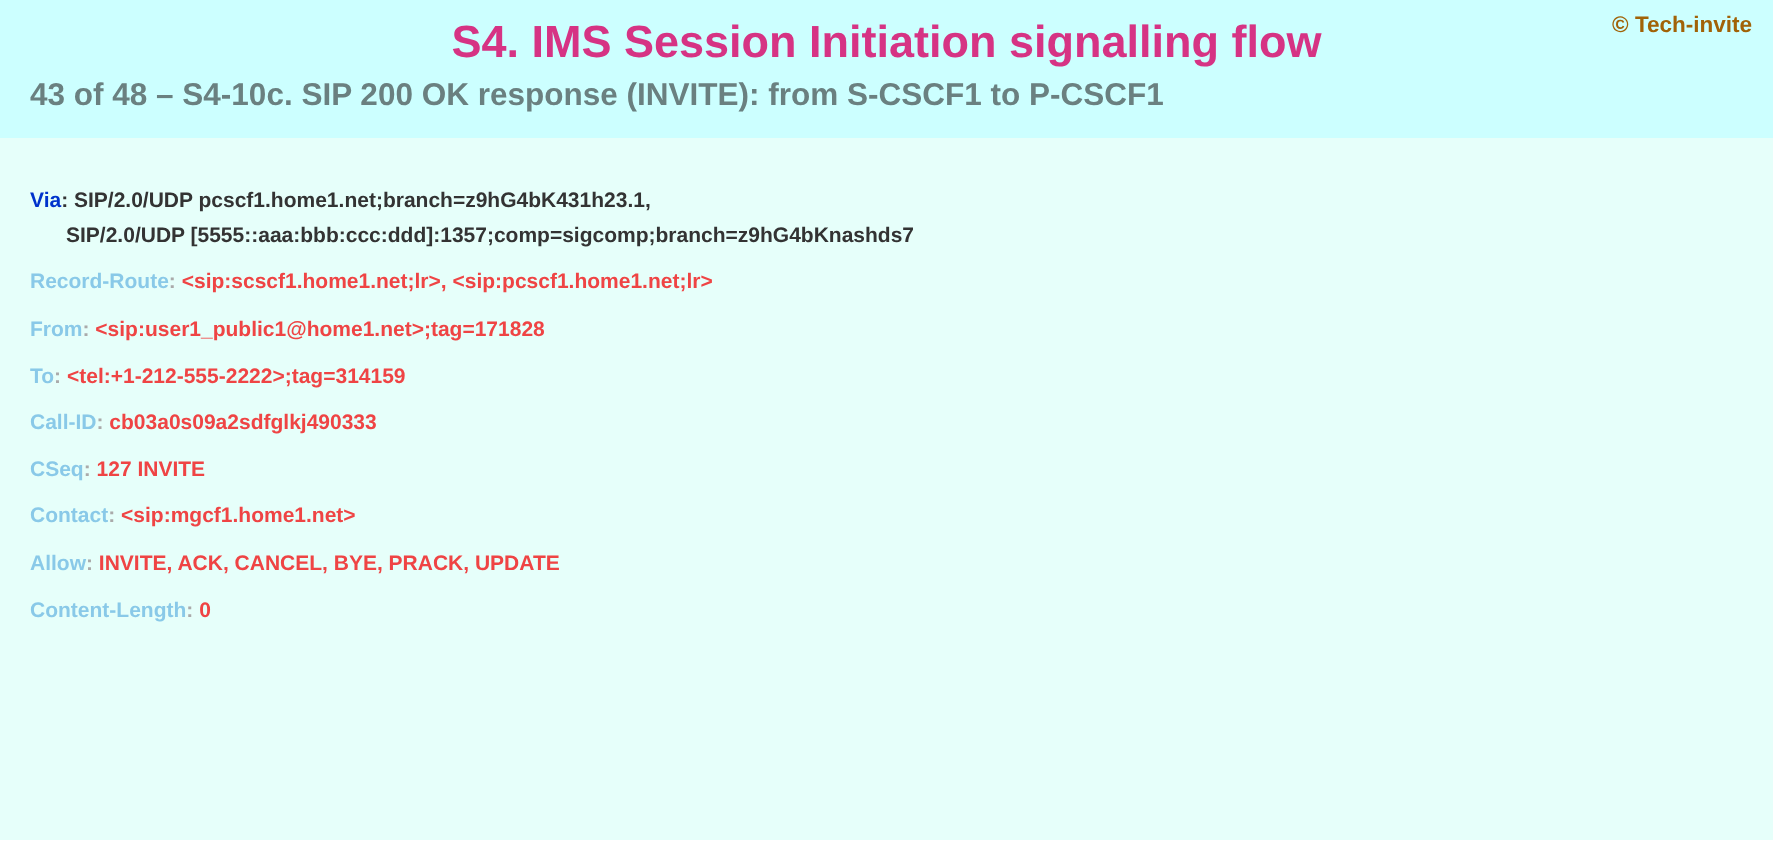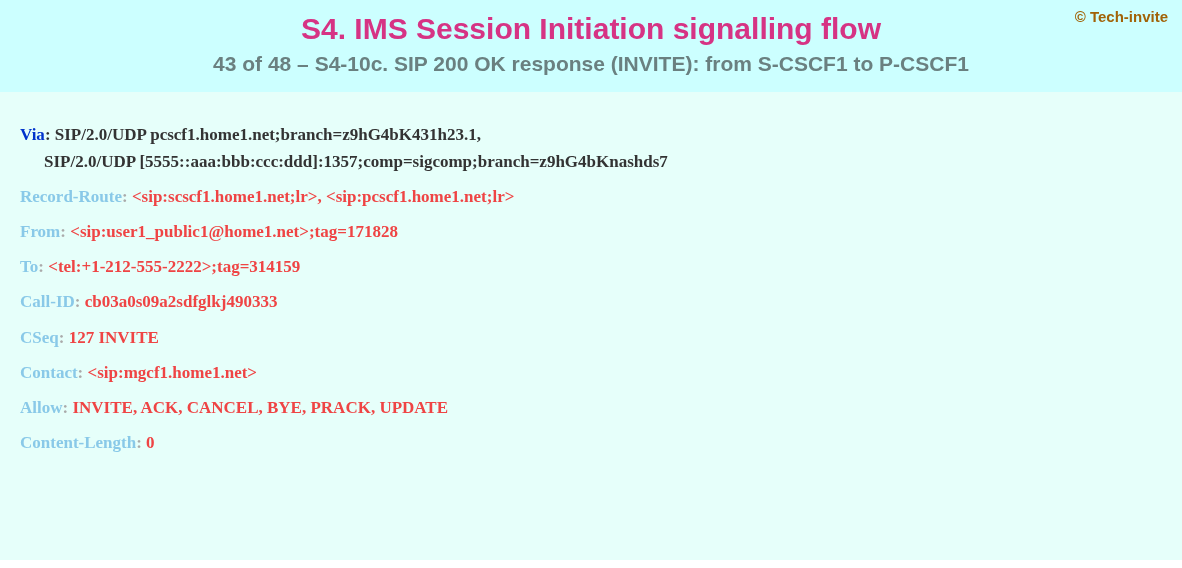--- a/index.html
+++ b/index.html
@@ -31,39 +31,38 @@
       color: #d63384;
       font-size: 30px;
       font-weight: bold;
       text-align: center;
       margin-bottom: 6px;
     }
     .subtitle {
       color: #6a8080;
       font-size: 21px;
       font-weight: bold;
-      text-align: center;
+      text-align: left;
     }
     .content {
       background: #e6fffa;
       padding: 32px 20px 20px 20px;
       height: calc(100% - 100px);
     }
     .status-line {
       color: #ff9500;
       font-size: 24px;
       font-weight: bold;
       margin-bottom: 14px;
     }
     .header-line {
-      font-size: 17px;
+      font-size: 14px;
       font-weight: bold;
       line-height: 1.3;
       margin-bottom: 13px;
-      font-family: Liberation Serif, serif;
     }
     .header-line.dim .hname {
       color: #89c9e8;
     }
     .header-line.dim .hcolon {
       color: #aaaaaa;
     }
     .header-line.dim .hvalue {
       color: #ef4444;
     }

